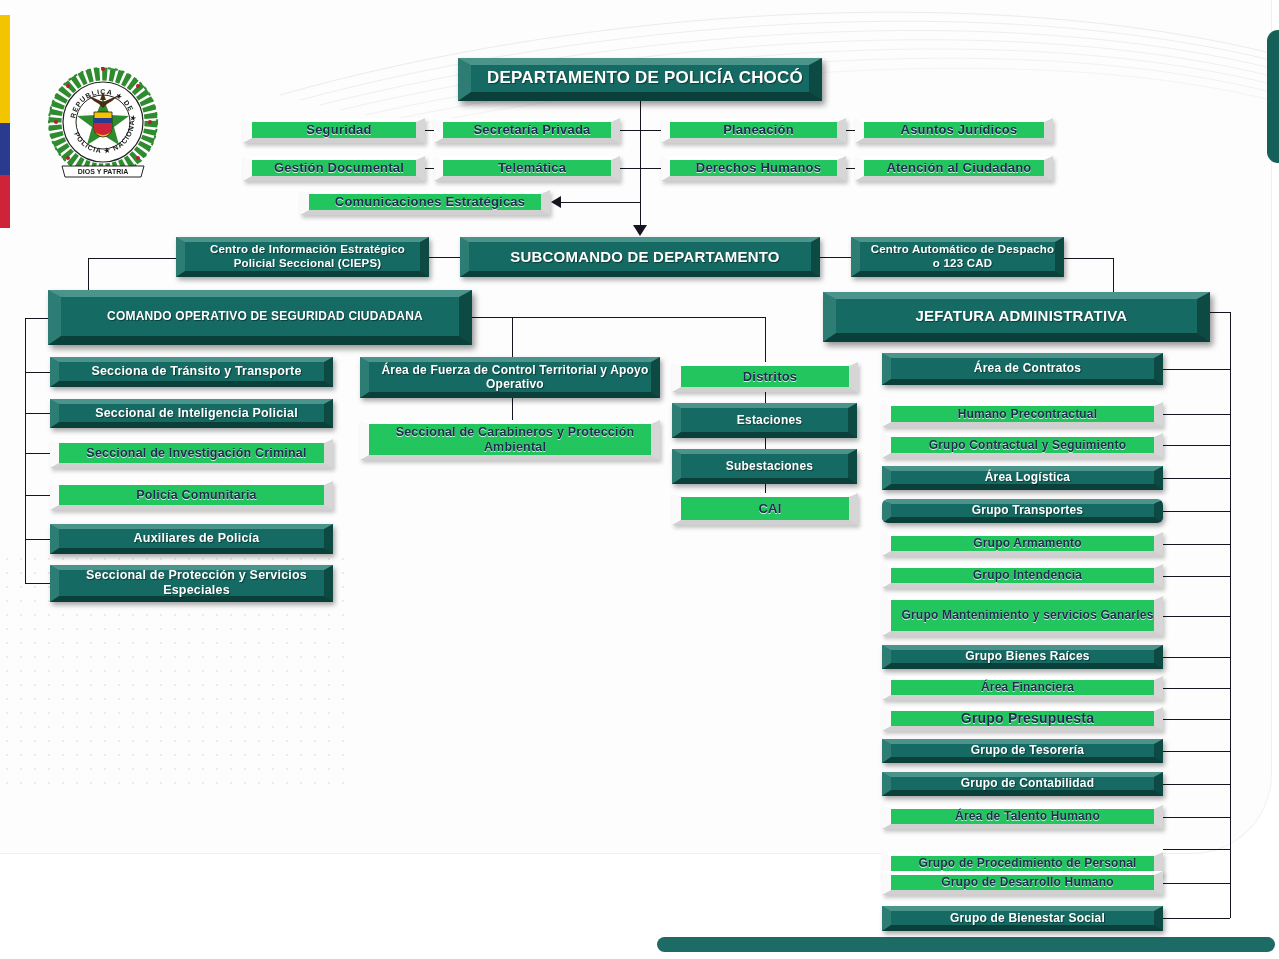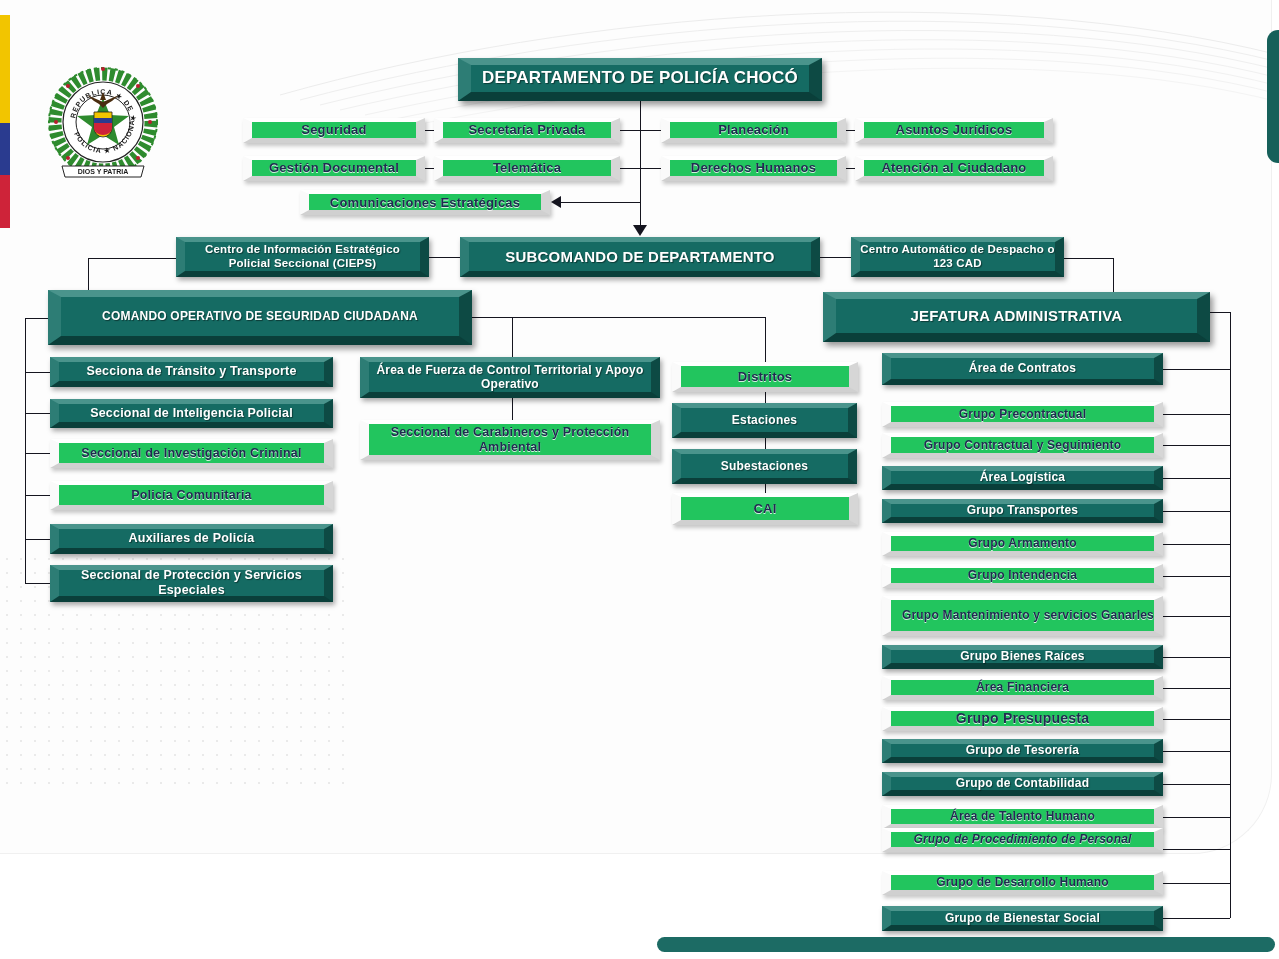--- a/index.html
+++ b/index.html
@@ -8,21 +8,21 @@
   .bg-panel{position:absolute;left:0;top:0;width:1271px;height:853px;background:#fdfdfd;
             border-right:1px solid #f0f0f0;border-bottom:1px solid #f0f0f0;border-radius:0 0 80px 0;}
   .swirls{position:absolute;left:280px;top:0;width:999px;height:130px;}
   .dots{position:absolute;left:0;top:552px;width:345px;height:235px;opacity:.5;
         background-image:radial-gradient(#d7d7d7 1.2px,transparent 1.4px);background-size:14px 14px;}
   .flagbar{position:absolute;left:0;width:10px;}
   .right-pill{position:absolute;left:1267px;top:30px;width:26px;height:133px;border-radius:11px;}
   .bottom-bar{position:absolute;left:657px;top:937px;width:618px;height:15px;border-radius:8px;}
   .node{position:absolute;box-sizing:border-box;display:flex;align-items:center;justify-content:center;
         text-align:center;font-weight:bold;line-height:1.18;letter-spacing:.2px;z-index:2;}
-  .node span{display:block;width:100%;}
+  .node span{display:block;width:100%;padding-left:10px;}
   .node.teal{color:#fff;background:#156B63;border-style:solid;
              border-color:#4A948C #0D4A44 #0A3F3A #2D7D75;border-width:5px 9px 6px 9px;
              box-shadow:2px 3px 5px rgba(0,0,0,.35);text-shadow:1px 1px 1px rgba(0,0,0,.45);}
   .node.gray{color:#1F2B50;background:#22c55e;border-style:solid;
              border-color:#FFFFFF #D6D6D6 #D0D0D0 #FAFAFA;border-width:4px 9px 5px 9px;
              box-shadow:2px 3px 4px rgba(0,0,0,.22);text-shadow:0 1px 0 rgba(255,255,255,.8);}
   .node.large{border-width:7px 13px 9px 13px;box-shadow:3px 4px 6px rgba(0,0,0,.4);}
   .wire{position:absolute;background:#15151F;z-index:1;}
   .arrow{position:absolute;width:0;height:0;z-index:1;}
   .arrow.down{border-left:7px solid transparent;border-right:7px solid transparent;border-top:11px solid #15151F;}
@@ -164,21 +164,21 @@
       </div>
       <div class="node gray" style="left: 434px; top: 156px; width: 186px; height: 25px; font-size: 13px;">
         <span>Telemática</span>
       </div>
       <div class="node gray" style="left: 661px; top: 156px; width: 185px; height: 25px; font-size: 13px;">
         <span>Derechos Humanos</span>
       </div>
       <div class="node gray" style="left: 855px; top: 156px; width: 198px; height: 25px; font-size: 13px;">
         <span>Atención al Ciudadano</span>
       </div>
-      <div class="node gray" style="left: 300px; top: 190px; width: 250px; height: 25px; font-size: 13px; align-items: flex-end;">
+      <div class="node gray" style="left: 300px; top: 190px; width: 250px; height: 25px; font-size: 13px;">
         <span>Comunicaciones Estratégicas</span>
       </div>
       <div class="node teal" style="left: 176px; top: 237px; width: 253px; height: 40px; font-size: 11.5px;">
         <span>Centro de Información Estratégico Policial Seccional (CIEPS)</span>
       </div>
       <div class="node teal" style="left: 460px; top: 237px; width: 360px; height: 40px; font-size: 15px;">
         <span>SUBCOMANDO DE DEPARTAMENTO</span>
       </div>
       <div class="node teal" style="left: 851px; top: 237px; width: 213px; height: 40px; font-size: 11.5px;">
         <span>Centro Automático de Despacho o 123 CAD</span>
@@ -222,59 +222,59 @@
       <div class="node teal" style="left: 672px; top: 449px; width: 185px; height: 35px; font-size: 12px;">
         <span>Subestaciones</span>
       </div>
       <div class="node gray" style="left: 672px; top: 493px; width: 186px; height: 32px; font-size: 13px;">
         <span>CAI</span>
       </div>
       <div class="node teal" style="left: 882px; top: 353px; width: 281px; height: 32px; font-size: 12px;">
         <span>Área de Contratos</span>
       </div>
       <div class="node gray" style="left: 882px; top: 402px; width: 281px; height: 25px; font-size: 12px;">
-        <span>Grupo Precontractual</span>
+        <span>Humano Precontractual</span>
       </div>
       <div class="node gray" style="left: 882px; top: 433px; width: 281px; height: 25px; font-size: 12px;">
         <span>Grupo Contractual y Seguimiento</span>
       </div>
       <div class="node teal" style="left: 882px; top: 466px; width: 281px; height: 24px; font-size: 12px;">
         <span>Área Logística</span>
       </div>
-      <div class="node teal" style="left: 882px; top: 499px; width: 281px; height: 24px; font-size: 12px;">
+      <div class="node teal" style="left: 882px; top: 499px; width: 281px; height: 24px; font-size: 12px; border-radius: 6px;">
         <span>Grupo Transportes</span>
       </div>
       <div class="node gray" style="left: 882px; top: 532px; width: 281px; height: 24px; font-size: 12px;">
         <span>Grupo Armamento</span>
       </div>
       <div class="node gray" style="left: 882px; top: 564px; width: 281px; height: 24px; font-size: 12px;">
         <span>Grupo Intendencia</span>
       </div>
-      <div class="node gray" style="left: 882px; top: 596px; width: 281px; height: 40px; font-size: 12px; text-align: right;">
+      <div class="node gray" style="left: 882px; top: 596px; width: 281px; height: 40px; font-size: 12px;">
         <span>Grupo Mantenimiento y servicios Ganarles</span>
       </div>
       <div class="node teal" style="left: 882px; top: 645px; width: 281px; height: 24px; font-size: 12px;">
         <span>Grupo Bienes Raíces</span>
       </div>
       <div class="node gray" style="left: 882px; top: 676px; width: 281px; height: 24px; font-size: 12px;">
         <span>Área Financiera</span>
       </div>
       <div class="node gray" style="left: 882px; top: 707px; width: 281px; height: 24px; font-size: 14px; justify-content: center;">
         <span>Grupo Presupuesta</span>
       </div>
       <div class="node teal" style="left: 882px; top: 739px; width: 281px; height: 24px; font-size: 12px;">
         <span>Grupo de Tesorería</span>
       </div>
       <div class="node teal" style="left: 882px; top: 772px; width: 281px; height: 24px; font-size: 12px;">
         <span>Grupo de Contabilidad</span>
       </div>
       <div class="node gray" style="left: 882px; top: 805px; width: 281px; height: 24px; font-size: 12px;">
         <span>Área de Talento Humano</span>
       </div>
-      <div class="node gray" style="left: 882px; top: 828px; width: 281px; height: 24px; font-size: 12px; font-style: italic;">
+      <div class="node gray" style="left: 882px; top: 852px; width: 281px; height: 24px; font-size: 12px;">
         <span>Grupo de Procedimiento de Personal</span>
       </div>
       <div class="node gray" style="left: 882px; top: 871px; width: 281px; height: 24px; font-size: 12px;">
         <span>Grupo de Desarrollo Humano</span>
       </div>
       <div class="node teal" style="left: 882px; top: 906px; width: 281px; height: 25px; font-size: 12px;">
         <span>Grupo de Bienestar Social</span>
       </div>
     </div>
 

